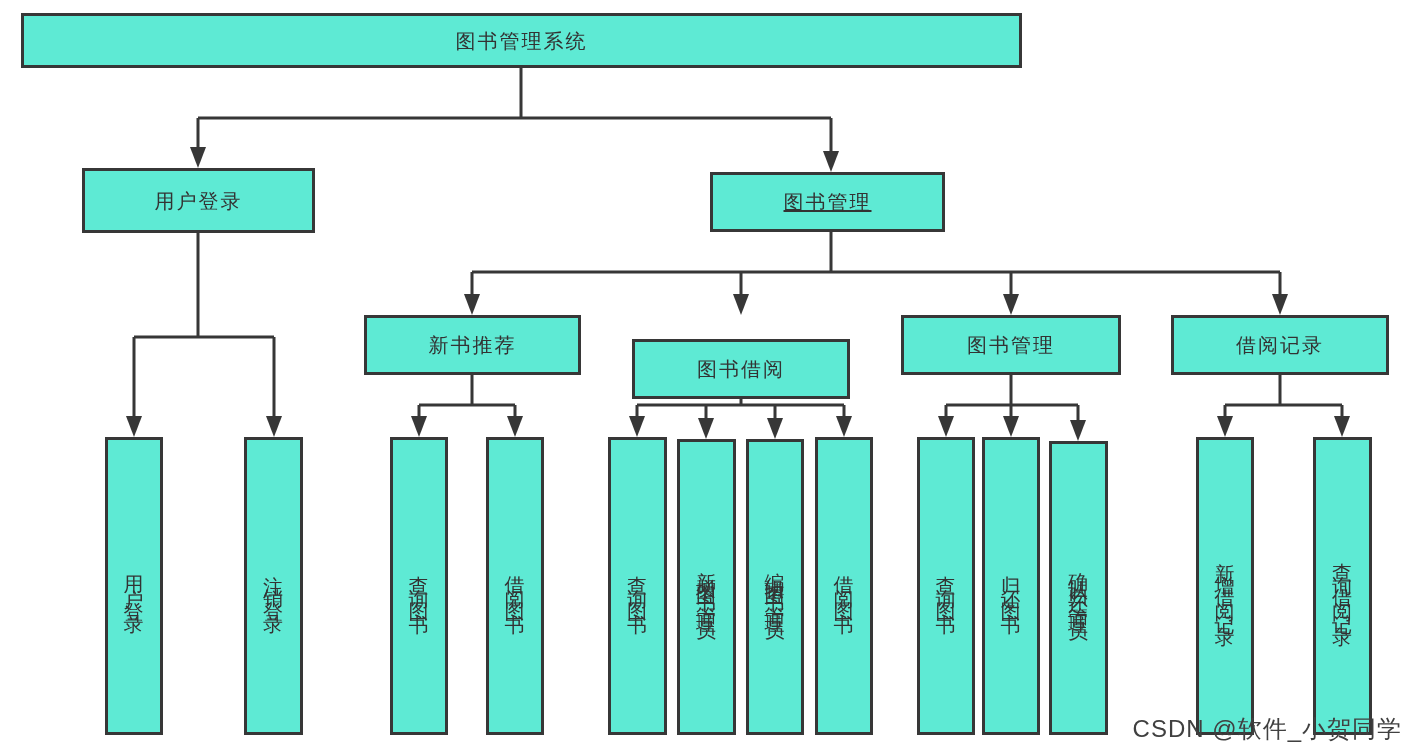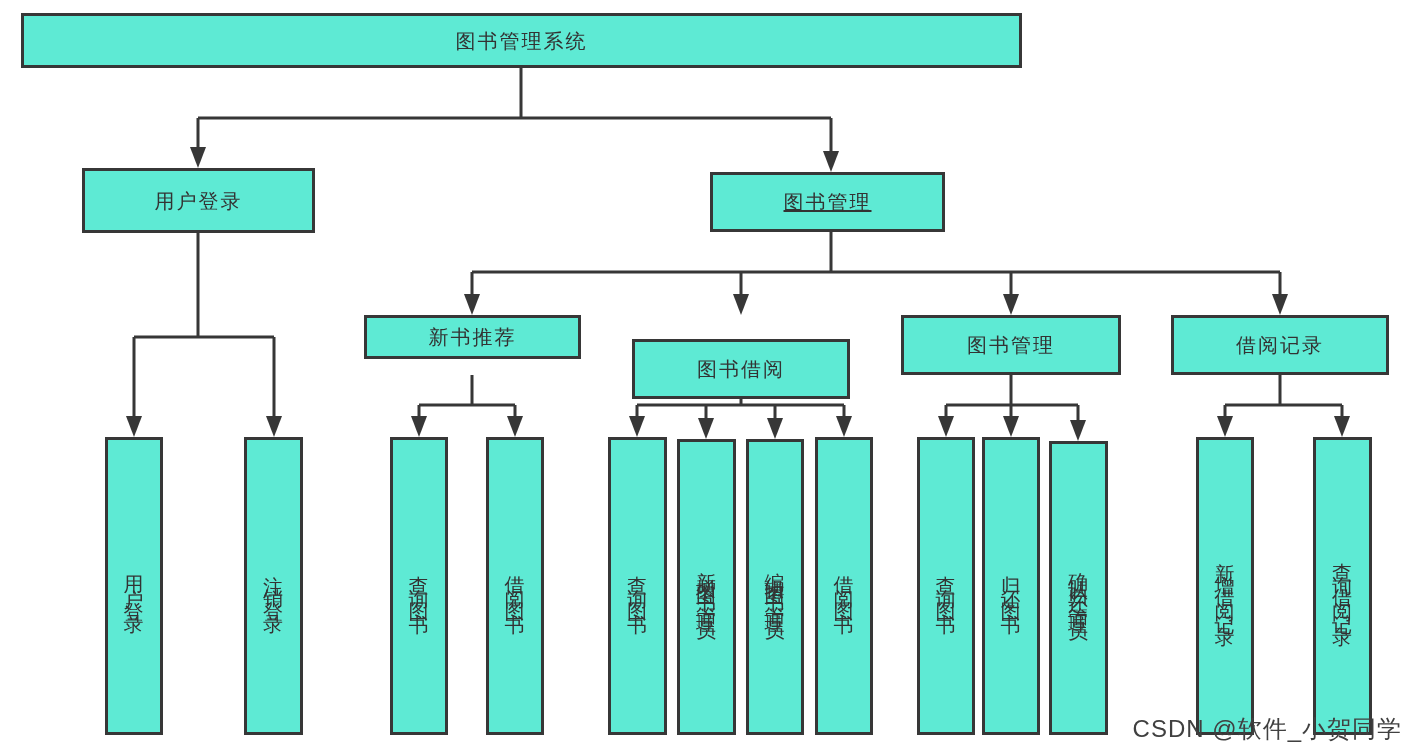--- a/index.html
+++ b/index.html
@@ -98,21 +98,21 @@
     <span>图书管理系统</span>
   </div>
 
   <div class="box" style="left:82px; top:168px; width:233px; height:65px;">
     <span>用户登录</span>
   </div>
   <div class="box" style="left:710px; top:172px; width:235px; height:60px;text-decoration:underline;">
     <span>图书管理</span>
   </div>
 
-  <div class="box" style="left:364px; top:315px; width:217px; height:44px;">
+  <div class="box" style="left:364px; top:315px; width:217px; height:60px;">
     <span>新书推荐</span>
   </div>
   <div class="box" style="left:632px; top:315px; width:218px; height:60px;margin-top:24px;">
     <span>图书借阅</span>
   </div>
   <div class="box" style="left:901px; top:315px; width:220px; height:60px;">
     <span>图书管理</span>
   </div>
   <div class="box" style="left:1171px; top:315px; width:218px; height:60px;text-align:right;">
     <span>借阅记录</span>

